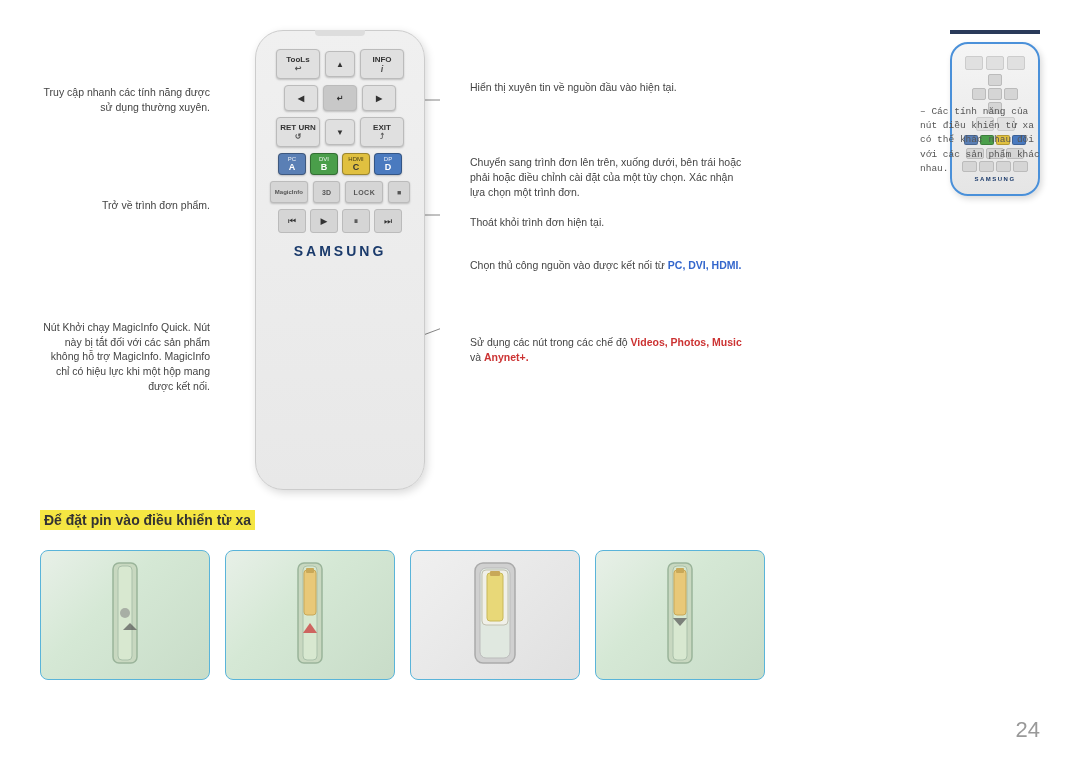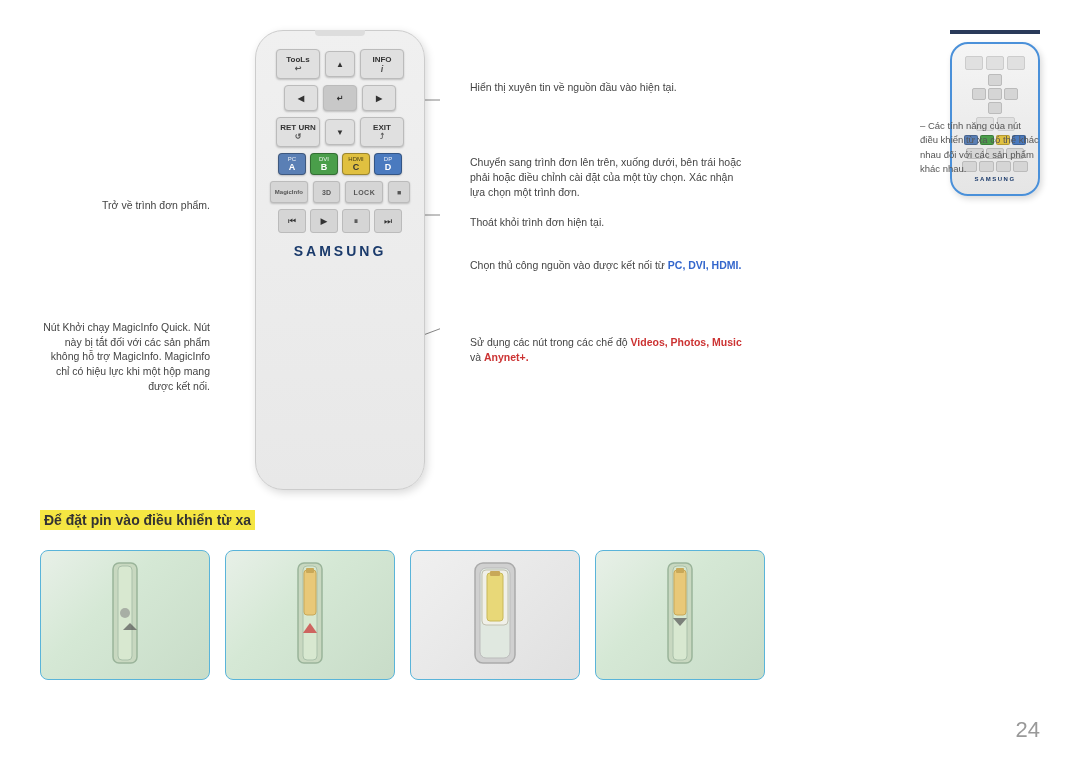--- a/index.html
+++ b/index.html
@@ -348,20 +348,21 @@
     }
 
     .right-note {
       position: absolute;
       bottom: 20px;
       right: 0;
       width: 120px;
       font-size: 9.5px;
       color: #555;
       line-height: 1.5;
+      font-family: Liberation Mono, monospace;
     }
 
     
     .bottom-section {
       margin-top: 20px;
     }
 
     .section-title {
       font-size: 14px;
       font-weight: bold;
@@ -423,20 +424,23 @@
 
   </style>
 </head>
 <body>
 
 <div class="page">
 
   <div class="top-section">
 
     <div class="left-annotations">
+      <div class="annotation" style="top: 55px; left: 0;">
+        <span>Truy cập nhanh các tính năng được sử dụng thường xuyên.</span>
+      </div>
       <div class="annotation" style="top: 168px; left: 0;">
         <span>Trở về trình đơn phẩm.</span>
       </div>
       <div class="annotation" style="top: 290px; left: 0;">
         <span>Nút Khởi chạy MagicInfo Quick. Nút này bị tắt đối với các sản phẩm không hỗ trợ MagicInfo. MagicInfo chỉ có hiệu lực khi một hộp mang được kết nối.</span>
       </div>
     </div>
 
     <div class="remote-wrapper">
 

